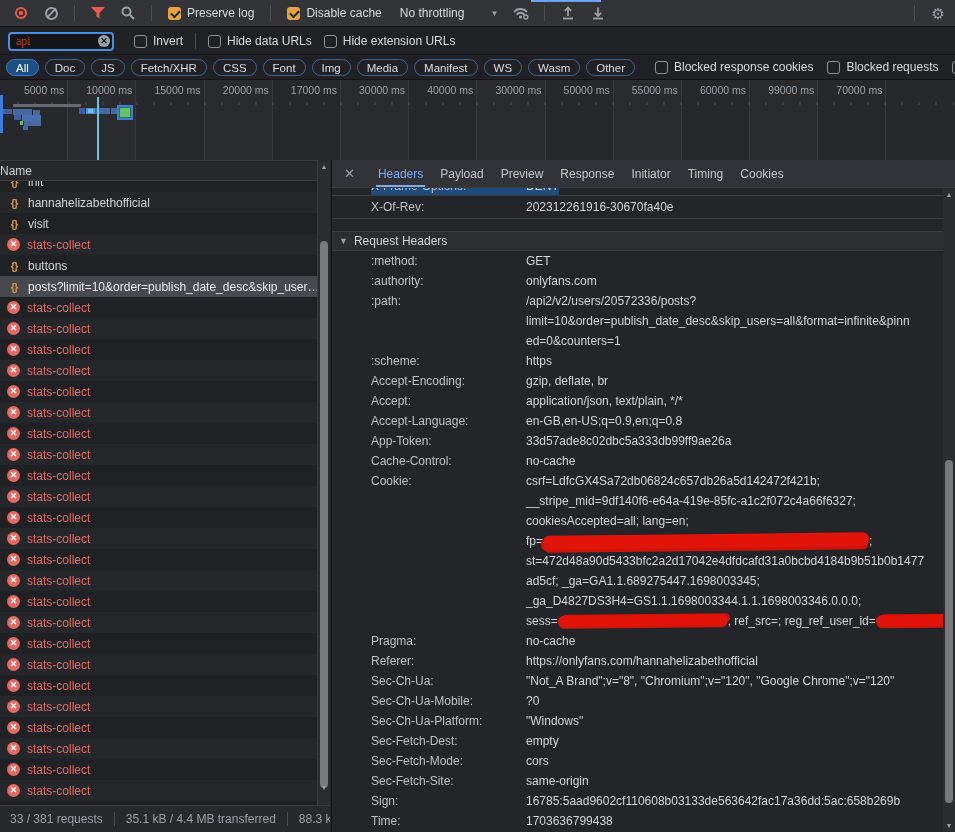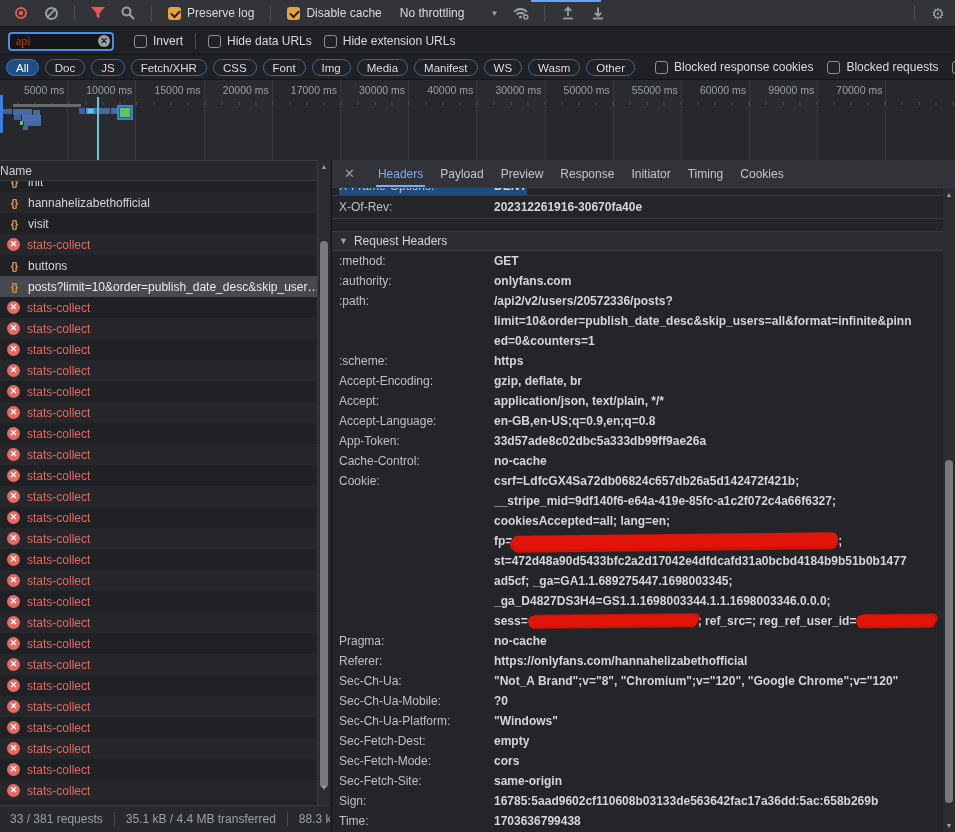--- a/index.html
+++ b/index.html
@@ -91,22 +91,22 @@
     border-bottom:1px solid #3a3b3e; border-left:1px solid #141517; display:flex; align-items:center;
     padding-left:12px; gap:17px; }
   .close-x { color:#9aa0a6; font-size:13px; margin-right:6px; }
   .tab { font-size:12px; color:#c3c6c9; height:100%; display:flex; align-items:center; position:relative; }
   .tab.active { color:#7cacf8; }
   .tab.active::after { content:""; position:absolute; left:-2px; right:-2px; bottom:0; height:2px; background:#7cacf8; }
 
   .detail { position:absolute; left:331px; top:188px; width:612px; height:644px; background:#242529;
     border-left:1px solid #141517; overflow:hidden; }
   .hrow { display:flex; padding-left:7px; font-size:12px; line-height:20px; }
-  .hname { flex:0 0 155px; color:#bdc0c4; white-space:nowrap; }
-  .hval { color:#d3d5d8; word-break:break-all;font-weight:bold; }
+  .hname { flex:0 0 155px; color:#bdc0c4; white-space:nowrap;margin-left:32px; }
+  .hval { color:#d3d5d8; word-break:break-all; }
   .vline { white-space:nowrap; }
   .clip-row { height:8px; overflow:hidden; border-bottom:1px solid #3a3b3e; }
   .clip-row .hrow { margin-top:-12px; }
   .selhl { background:#1f4c7d; }
   .xof-row { border-bottom:1px solid #3a3b3e; padding-top:1px; padding-bottom:1px; }
   .sect-gap { height:12px; }
   .sect { height:20px; background:#2c2d31; border-top:1px solid #3a3b3e; border-bottom:1px solid #3a3b3e;
     display:flex; align-items:center; padding-left:7px; gap:6px; font-size:12px; color:#d3d5d8; }
   .tri { color:#9aa0a6; font-size:9px; }
   .scr { display:inline-block; height:11px; border-radius:6px; background:#e01408; vertical-align:-1px;

